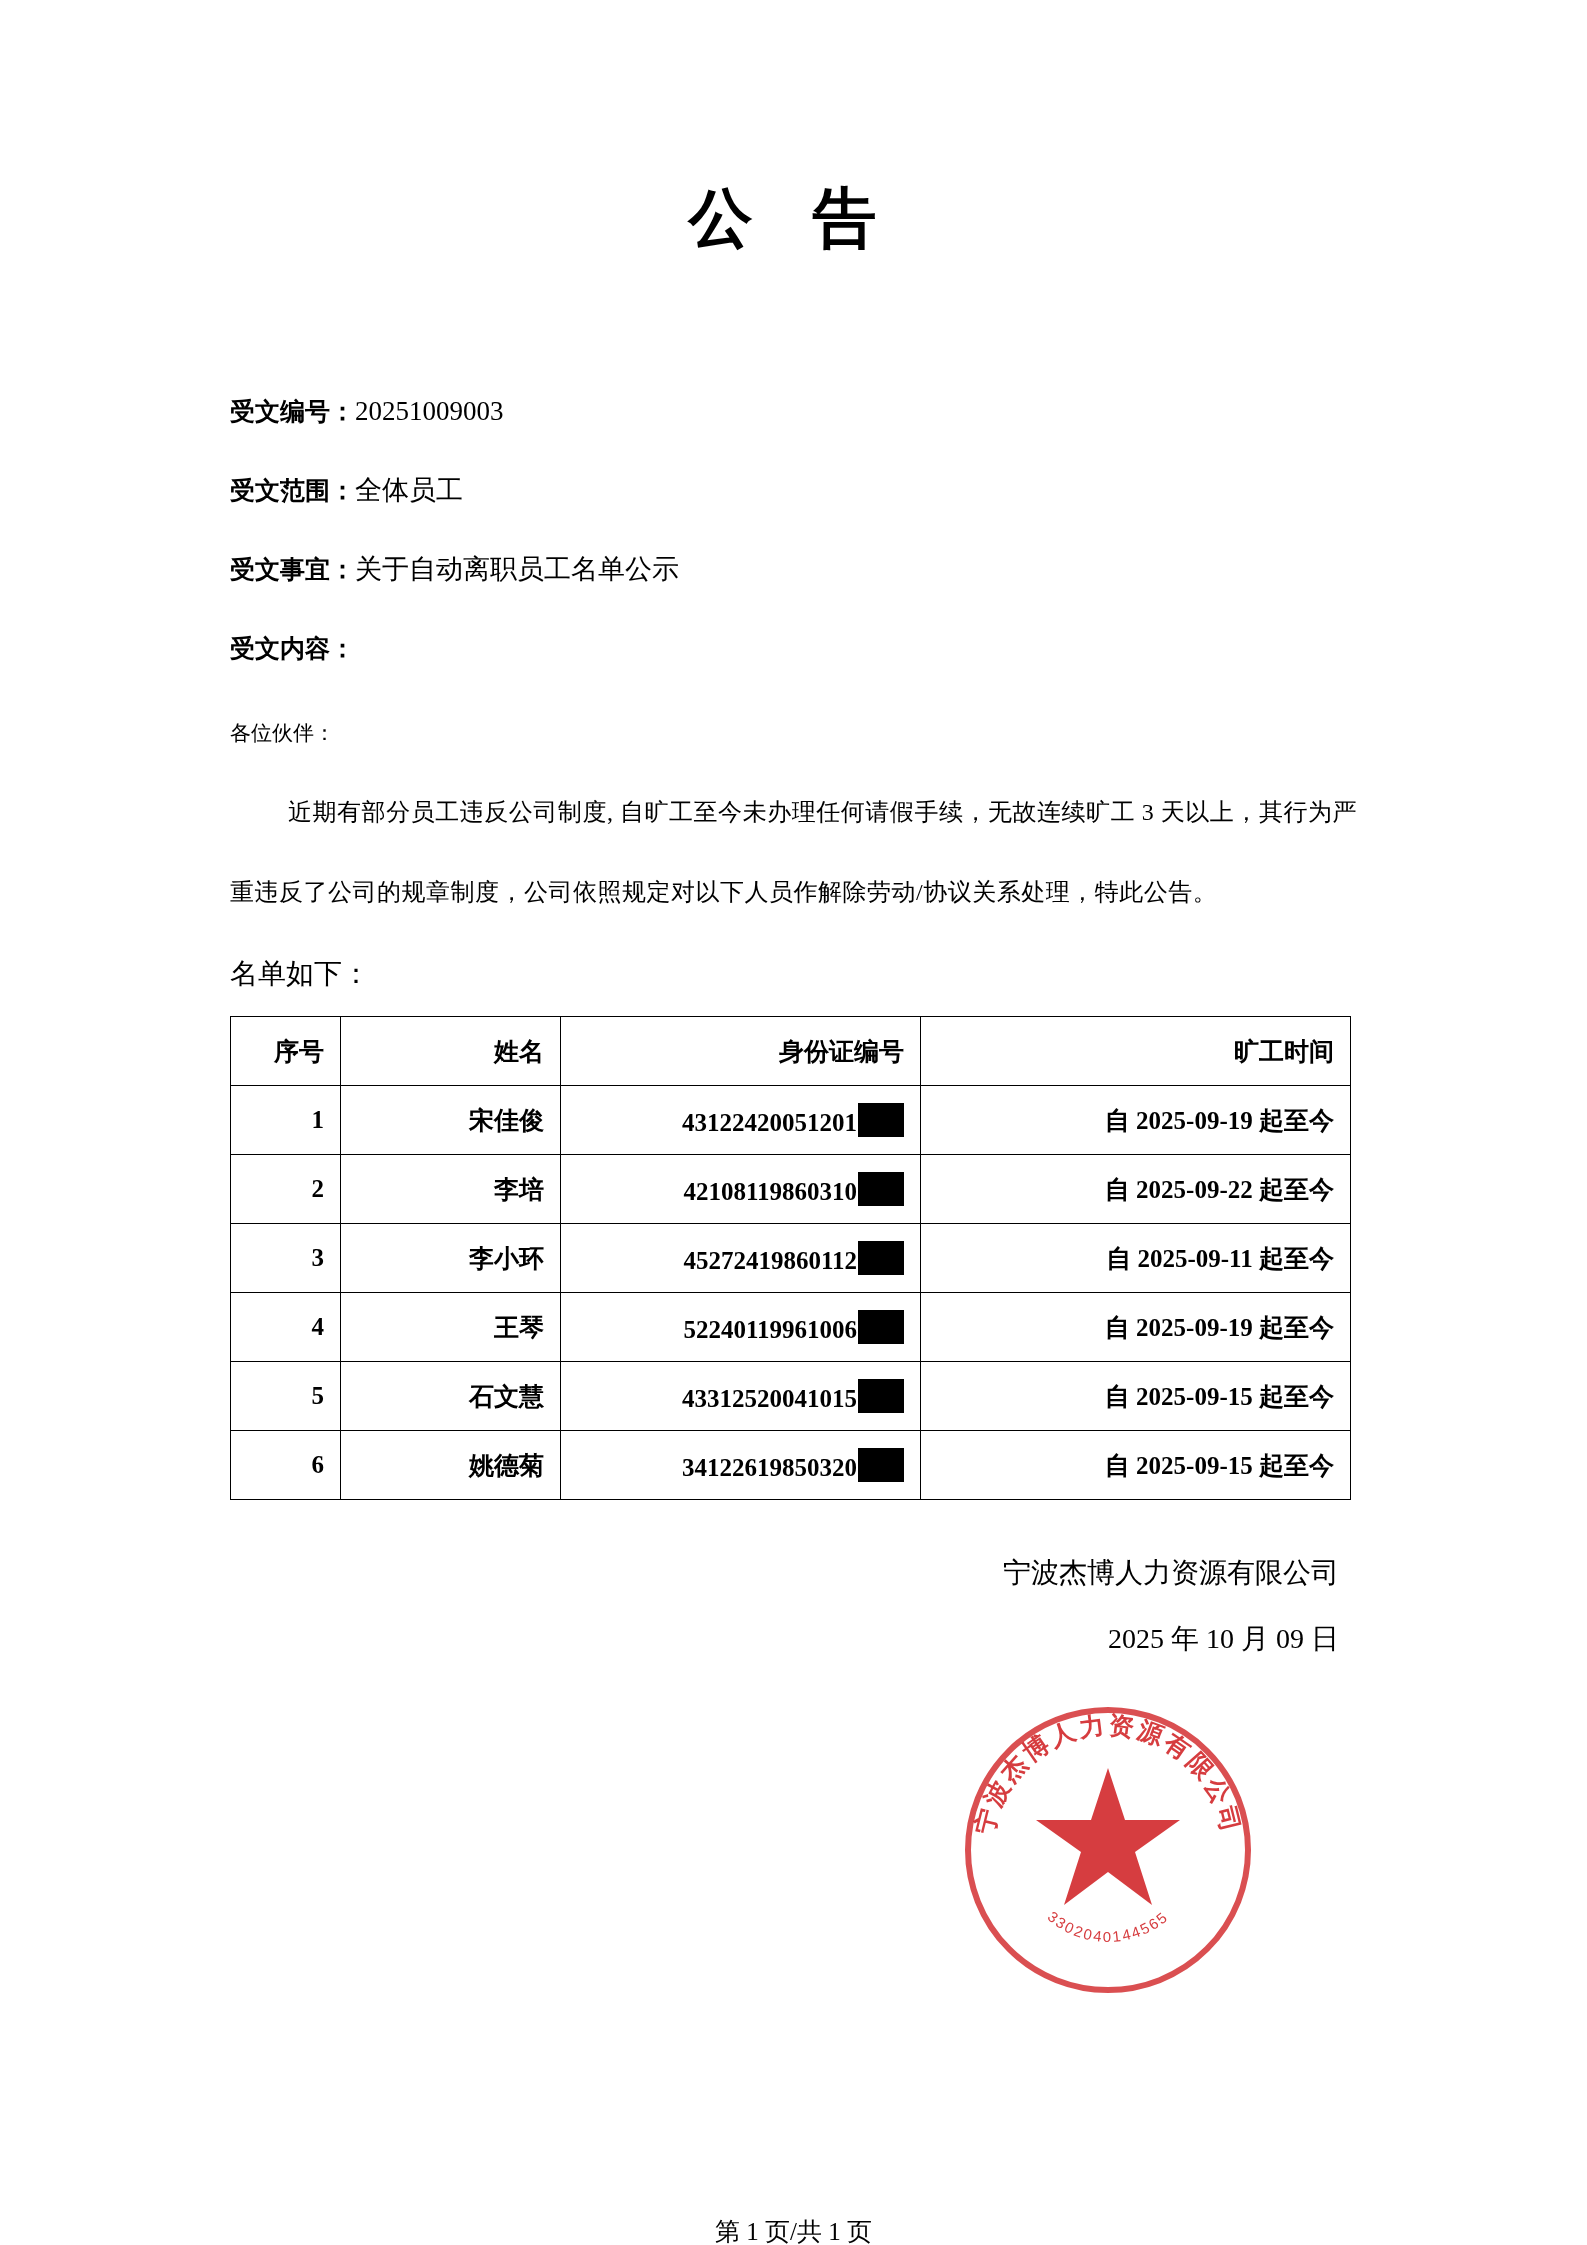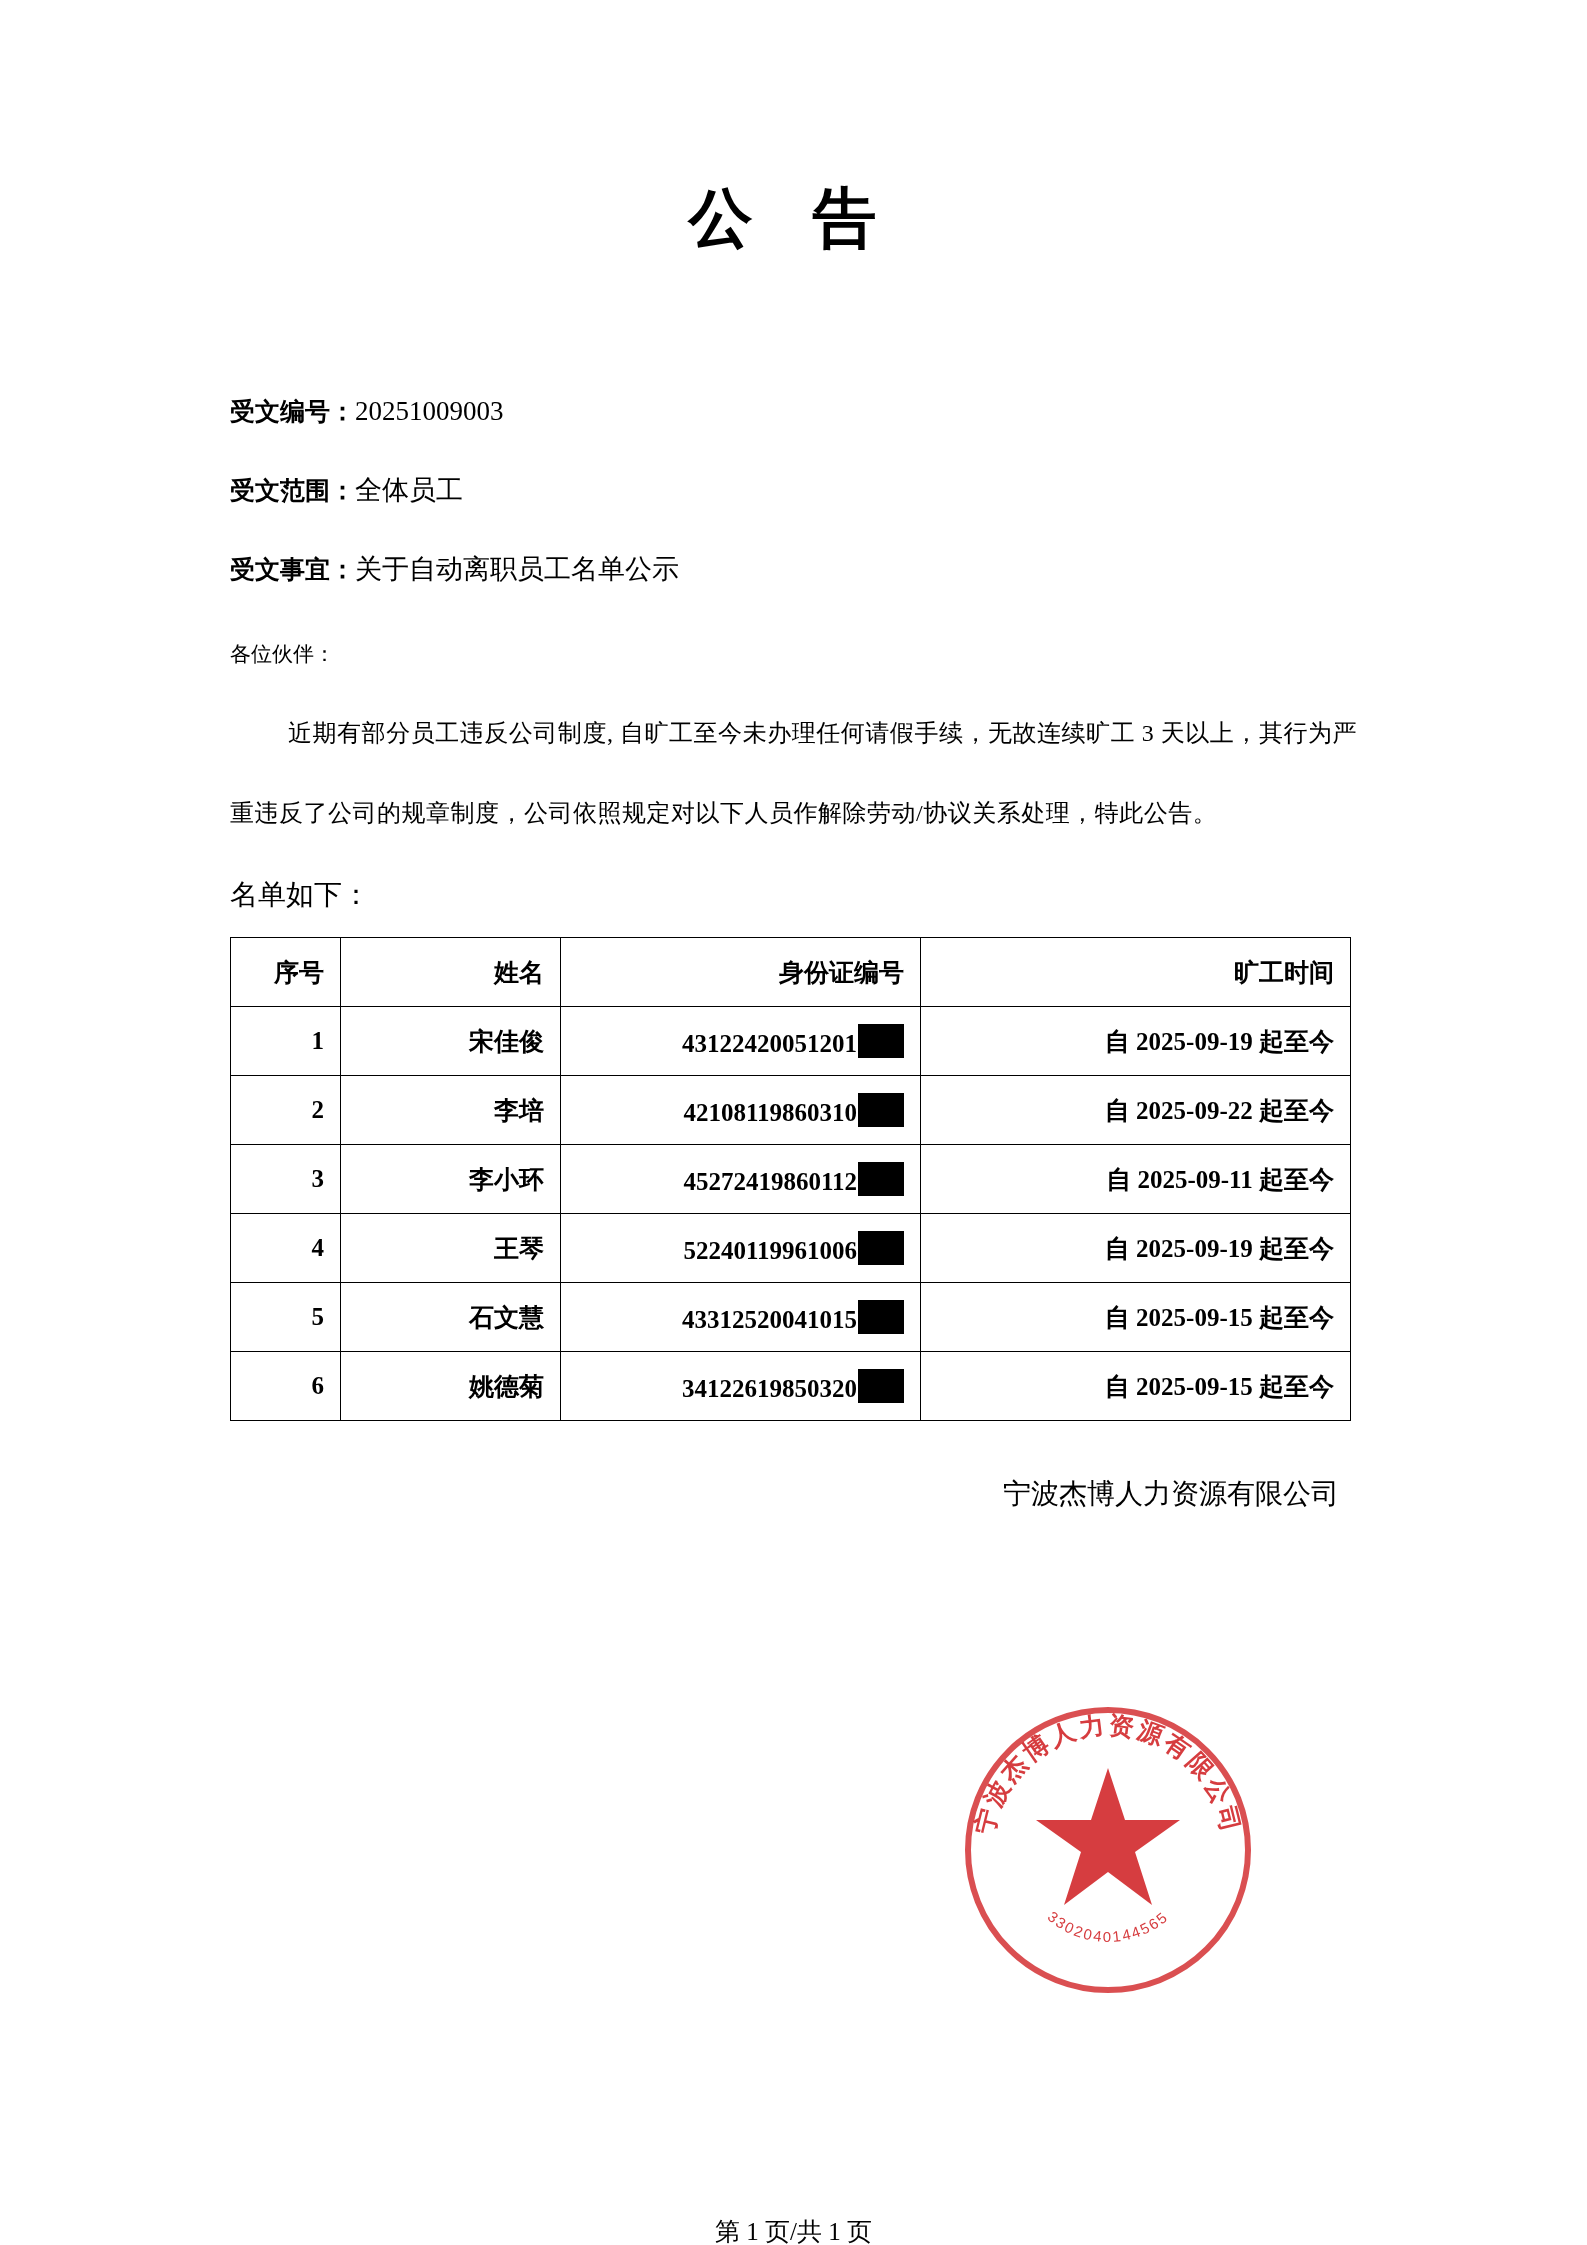--- a/index.html
+++ b/index.html
@@ -134,20 +134,23 @@
   <div class="meta-block">
     <div class="meta-line">
       <span class="meta-label">受文编号：</span><span class="meta-value">20251009003</span>
     </div>
     <div class="meta-line">
       <span class="meta-label">受文范围：</span><span class="meta-value">全体员工</span>
     </div>
     <div class="meta-line">
       <span class="meta-label">受文事宜：</span><span class="meta-value">关于自动离职员工名单公示</span>
     </div>
+    <div class="meta-line">
+      <span class="meta-label">受文内容：</span><span class="meta-value"></span>
+    </div>
   </div>
 
   <div class="salutation">各位伙伴：</div>
 
   <p class="body-para">近期有部分员工违反公司制度, 自旷工至今未办理任何请假手续，无故连续旷工 3 天以上，其行为严重违反了公司的规章制度，公司依照规定对以下人员作解除劳动/协议关系处理，特此公告。</p>
 
   <div class="list-caption">名单如下：</div>
 
   <table class="name-table">
     <colgroup>
@@ -199,20 +202,21 @@
         <td>6</td>
         <td>姚德菊</td>
         <td class="id-cell"><span>34122619850320</span><span class="redact"></span></td>
         <td>自 2025-09-15 起至今</td>
       </tr>
     </tbody>
   </table>
 
   <div class="signature">
     <div class="sig-line">宁波杰博人力资源有限公司</div>
+    <div class="sig-line">2025 年 10 月 09 日</div>
   </div>
 
   <svg class="stamp" viewBox="0 0 300 300">
     <g fill="none" stroke="#d2282b" stroke-width="6" opacity="0.82">
       <circle cx="150" cy="150" r="140"></circle>
     </g>
     <path d="M150 68 L167 120 L222 120 L177 152 L194 205 L150 172 L106 205 L123 152 L78 120 L133 120 Z" fill="#d2282b" opacity="0.9"></path>
     <defs>
       <path id="arcTop" d="M 34 150 A 116 116 0 0 1 266 150"></path>
       <path id="arcBottom" d="M 58 150 A 92 92 0 0 0 242 150"></path>

